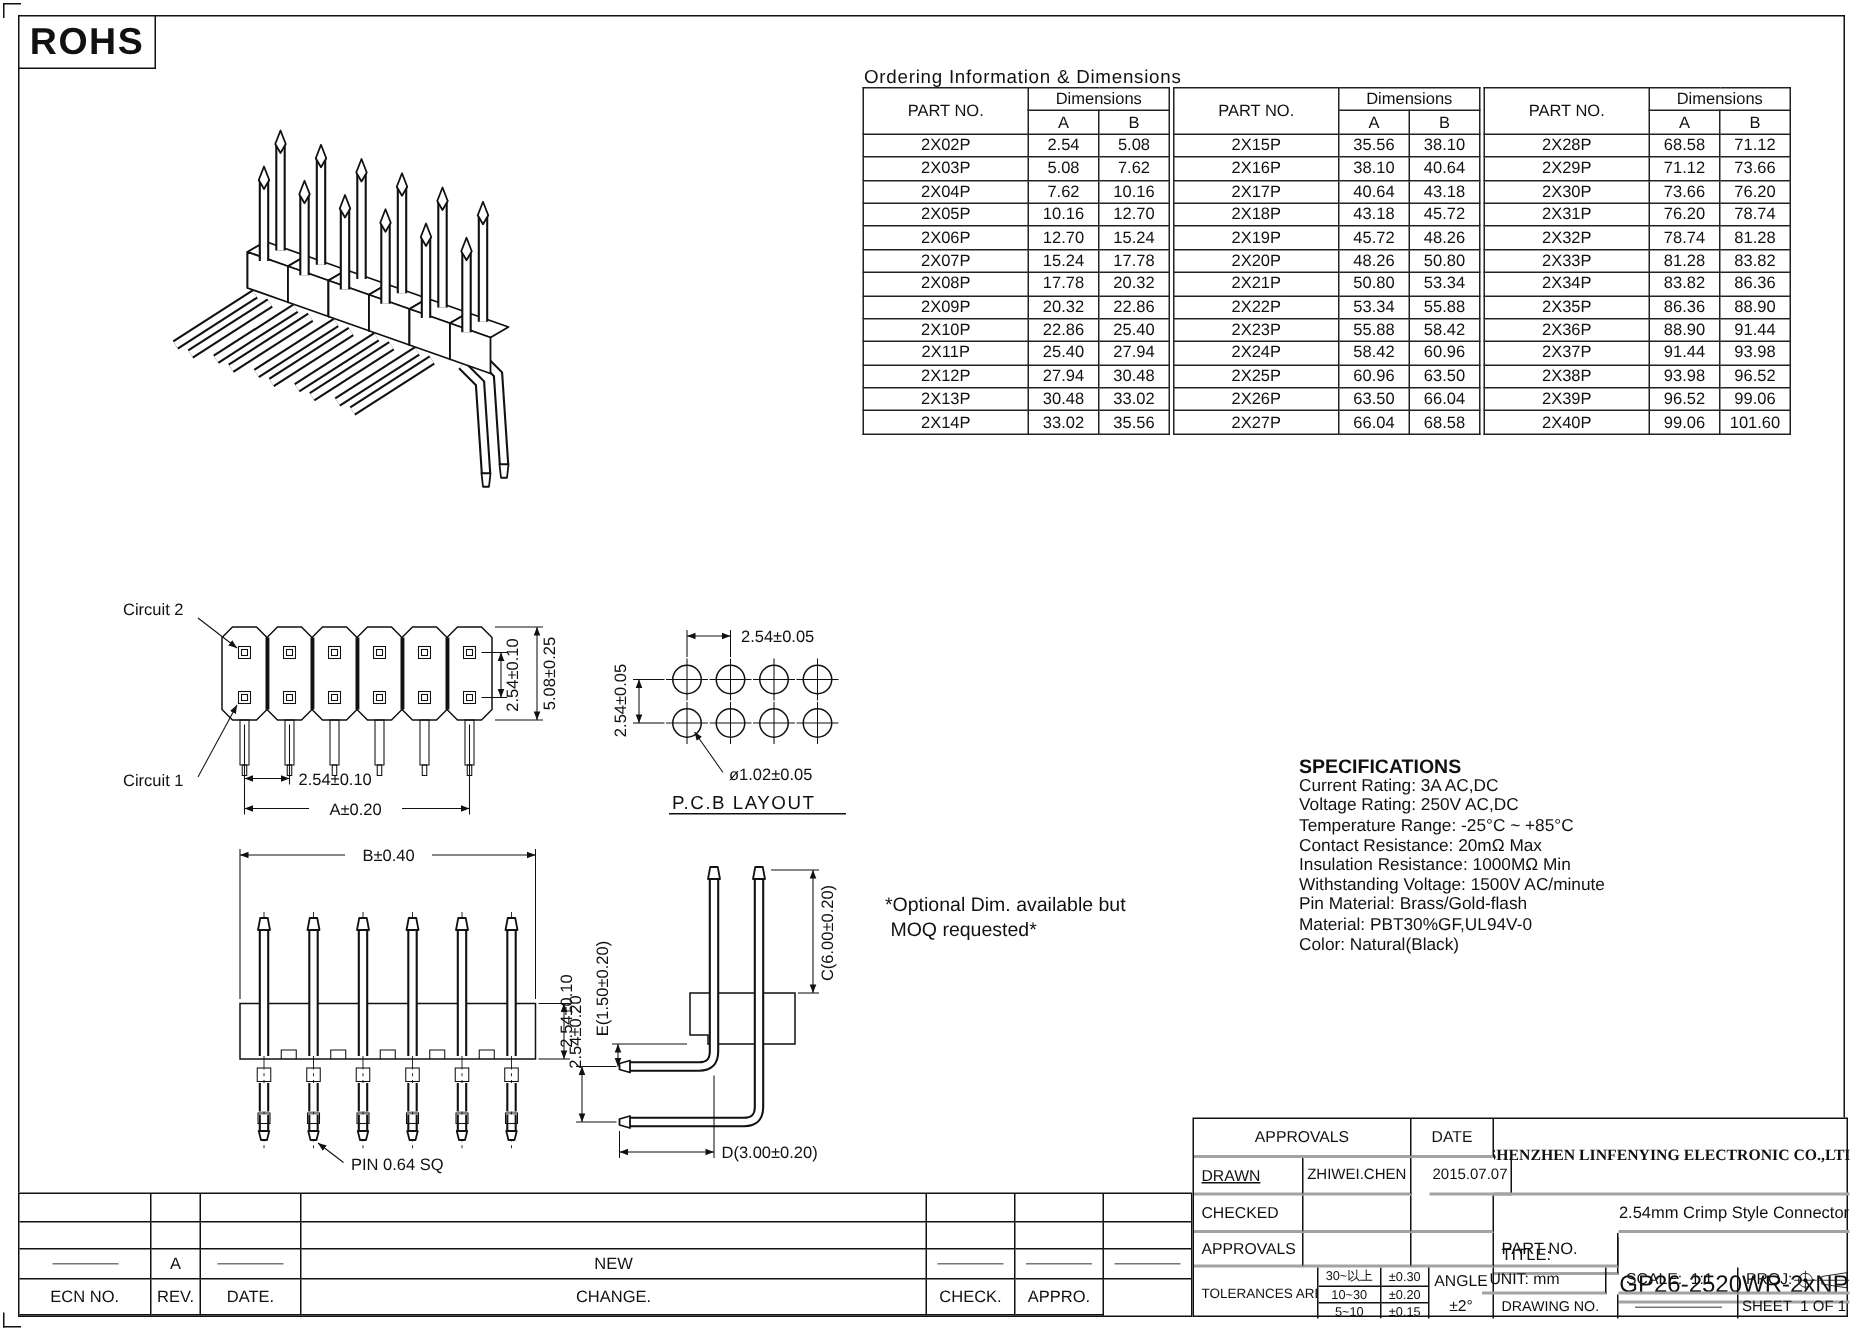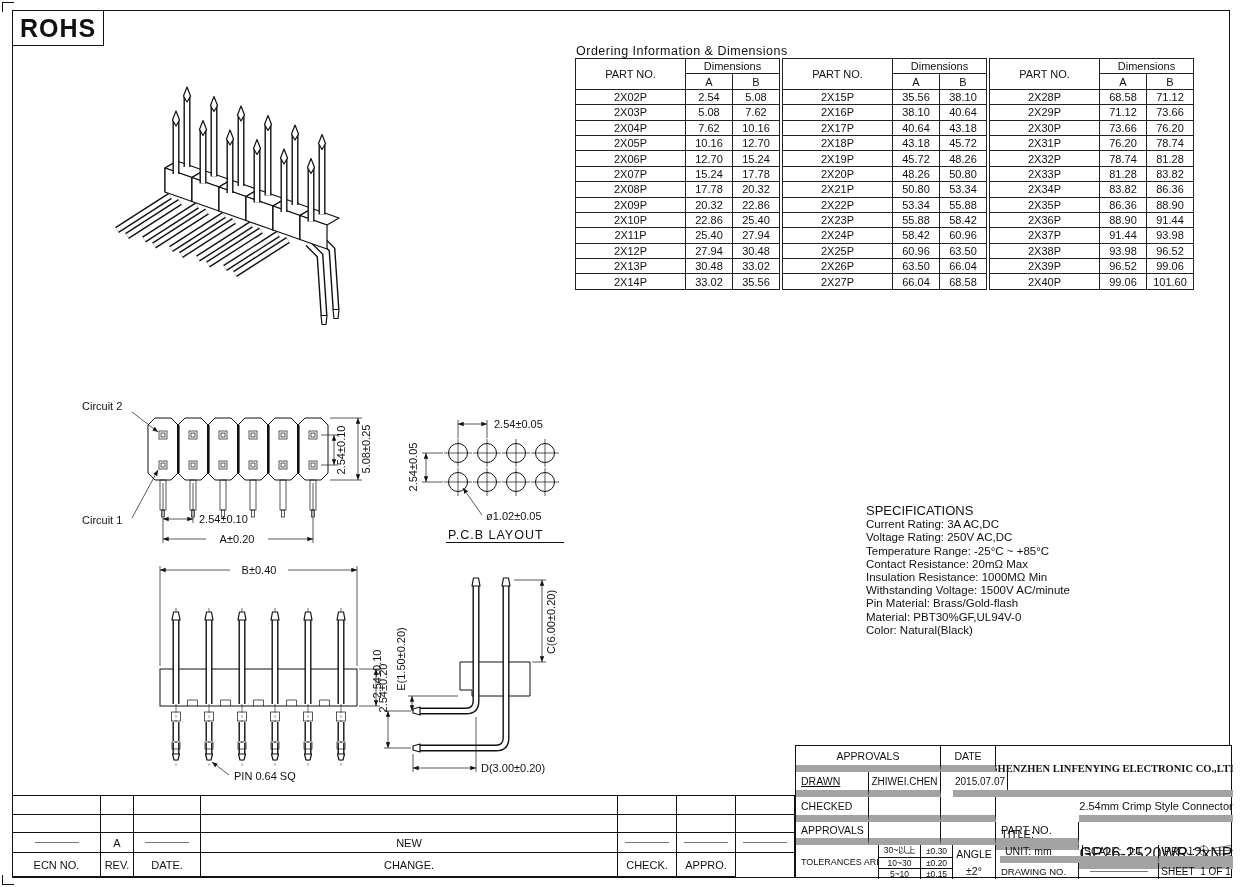--- a/index.html
+++ b/index.html
@@ -24,25 +24,25 @@
   
   svg text{font-family:"Liberation Sans",sans-serif;font-size:11px;fill:#111;}
   .tb{stroke:#111;stroke-width:7;fill:none;}
   .tw{stroke:#fff;stroke-width:4.2;fill:none;}
   .pf{fill:#fff;stroke:#111;stroke-width:1.2;stroke-linejoin:round;}
   .ln{stroke:#111;stroke-width:1;fill:none;}
   .thin{stroke:#111;stroke-width:.7;fill:none;}
   .cl{stroke:#111;stroke-width:.6;fill:none;stroke-dasharray:9 2.5 2 2.5;}
   .note{position:absolute;left:590px;top:594px;font-size:13px;line-height:17px;white-space:pre;}
   .specs{position:absolute;left:866px;top:504px;font-size:11.5px;line-height:13.2px;}
-  .specs .t{font-size:13px;margin-bottom:1px;}
+  .specs .t{font-size:13px;margin-bottom:1px;font-weight:bold;}
   
   .tblock{position:absolute;left:795px;top:745px;width:437px;height:133px;border:1.5px solid #111;
           box-sizing:border-box;background:#fff;}
-  .tc{position:absolute;box-sizing:border-box;border-right:1px solid #111;border-bottom:7px solid #a3a3a3;
+  .tc{position:absolute;box-sizing:border-box;border-right:1px solid #111;border-bottom:2px solid #a3a3a3;
       display:flex;align-items:center;font-size:10.5px;padding-left:5px;overflow:hidden;white-space:nowrap;}
   .tc.cen{justify-content:center;padding-left:0;}
   .cname{flex-direction:column;justify-content:center;gap:1px;}
   .cname .cn{font-weight:bold;font-size:19px;letter-spacing:.5px;}
   .cname .en{font-weight:bold;font-size:10.5px;font-family:"Liberation Serif",serif;}
   .tolrows{display:flex;flex-direction:column;width:100%;height:100%;}
   .tolrows .tr1{flex:1;display:flex;font-size:8.5px;}
   .tolrows .tr1 > div{display:flex;align-items:center;justify-content:center;box-sizing:border-box;
       border-bottom:1px solid #111;}
   .tolrows .tr1:last-child > div{border-bottom:none;}
@@ -524,20 +524,22 @@
       <line class="thin" x1="43" y1="186" x2="16" y2="186"></line>
     <line class="thin" x1="20" y1="149" x2="20" y2="186" marker-start="url(#sv-a)" marker-end="url(#sv-a)"></line>
     <text transform="rotate(-90 13 112)" x="13" y="112" text-anchor="middle">2.54±0.10</text>
 
     <line class="thin" x1="45" y1="192" x2="45" y2="210"></line>
       <line class="thin" x1="108" y1="155" x2="108" y2="210"></line>
     <line class="thin" x1="45" y1="206" x2="108" y2="206" marker-start="url(#sv-a)" marker-end="url(#sv-a)"></line>
     <text x="113" y="210">D(3.00±0.20)</text>
   </svg>
 
+  <div class="note"><span>*Optional Dim. available but</span>
+<span> MOQ requested*</span></div>
 
   <div class="specs">
     <div class="t">SPECIFICATIONS</div>
     <div id="spec-lines">
         <div>Current Rating: 3A AC,DC</div>
         <div>Voltage Rating: 250V AC,DC</div>
         <div>Temperature Range: -25°C ~ +85°C</div>
         <div>Contact Resistance: 20mΩ Max</div>
         <div>Insulation Resistance: 1000MΩ Min</div>
         <div>Withstanding Voltage: 1500V AC/minute</div>
@@ -580,21 +582,21 @@
       <div style="flex:1;display:flex;align-items:center;">ANGLE</div>
       <div style="flex:1;display:flex;align-items:center;">±2°</div>
     </div>
     <div class="tc cen cname" style="left:200px;top:0;width:237px;height:51px;border-right:none;">
       <div class="en">SHENZHEN LINFENYING ELECTRONIC CO.,LTD</div>
     </div>
     <div class="tc" style="left:200px;top:51px;width:83px;height:25px;font-size:11px;margin-top:28px;">TITLE:</div>
     <div class="tc cen" style="left:283px;top:51px;width:154px;height:25px;border-right:none;font-size:11px;">2.54mm Crimp Style Connector</div>
     <div class="tc" style="left:200px;top:76px;width:83px;height:23px;font-size:11px;">PART NO.</div>
     <div class="tc cen" style="left:283px;top:76px;width:154px;height:23px;border-right:none;font-size:16px;margin-top:24px;">GP26-2520WR-2xNP</div>
-    <div class="tc" style="left:204px;top:99px;width:83px;height:18px;">
+    <div class="tc" style="left:192px;top:99px;width:83px;height:18px;">
       <span>UNIT:</span>&nbsp;<span>mm</span>
     </div>
     <div class="tc" style="left:283px;top:99px;width:80px;height:18px;">
       <span>SCALE:</span>&nbsp;&nbsp;<span>1:1</span>
     </div>
     <div class="tc" style="left:363px;top:99px;width:74px;height:18px;border-right:none;">
       <span>PROJ:</span>
       <svg width="44" height="15" viewBox="0 0 44 15" style="margin-left:1px;">
         <line class="thin" x1="0" y1="7.5" x2="18" y2="7.5"></line>
         <line class="thin" x1="9" y1="0" x2="9" y2="15"></line>

